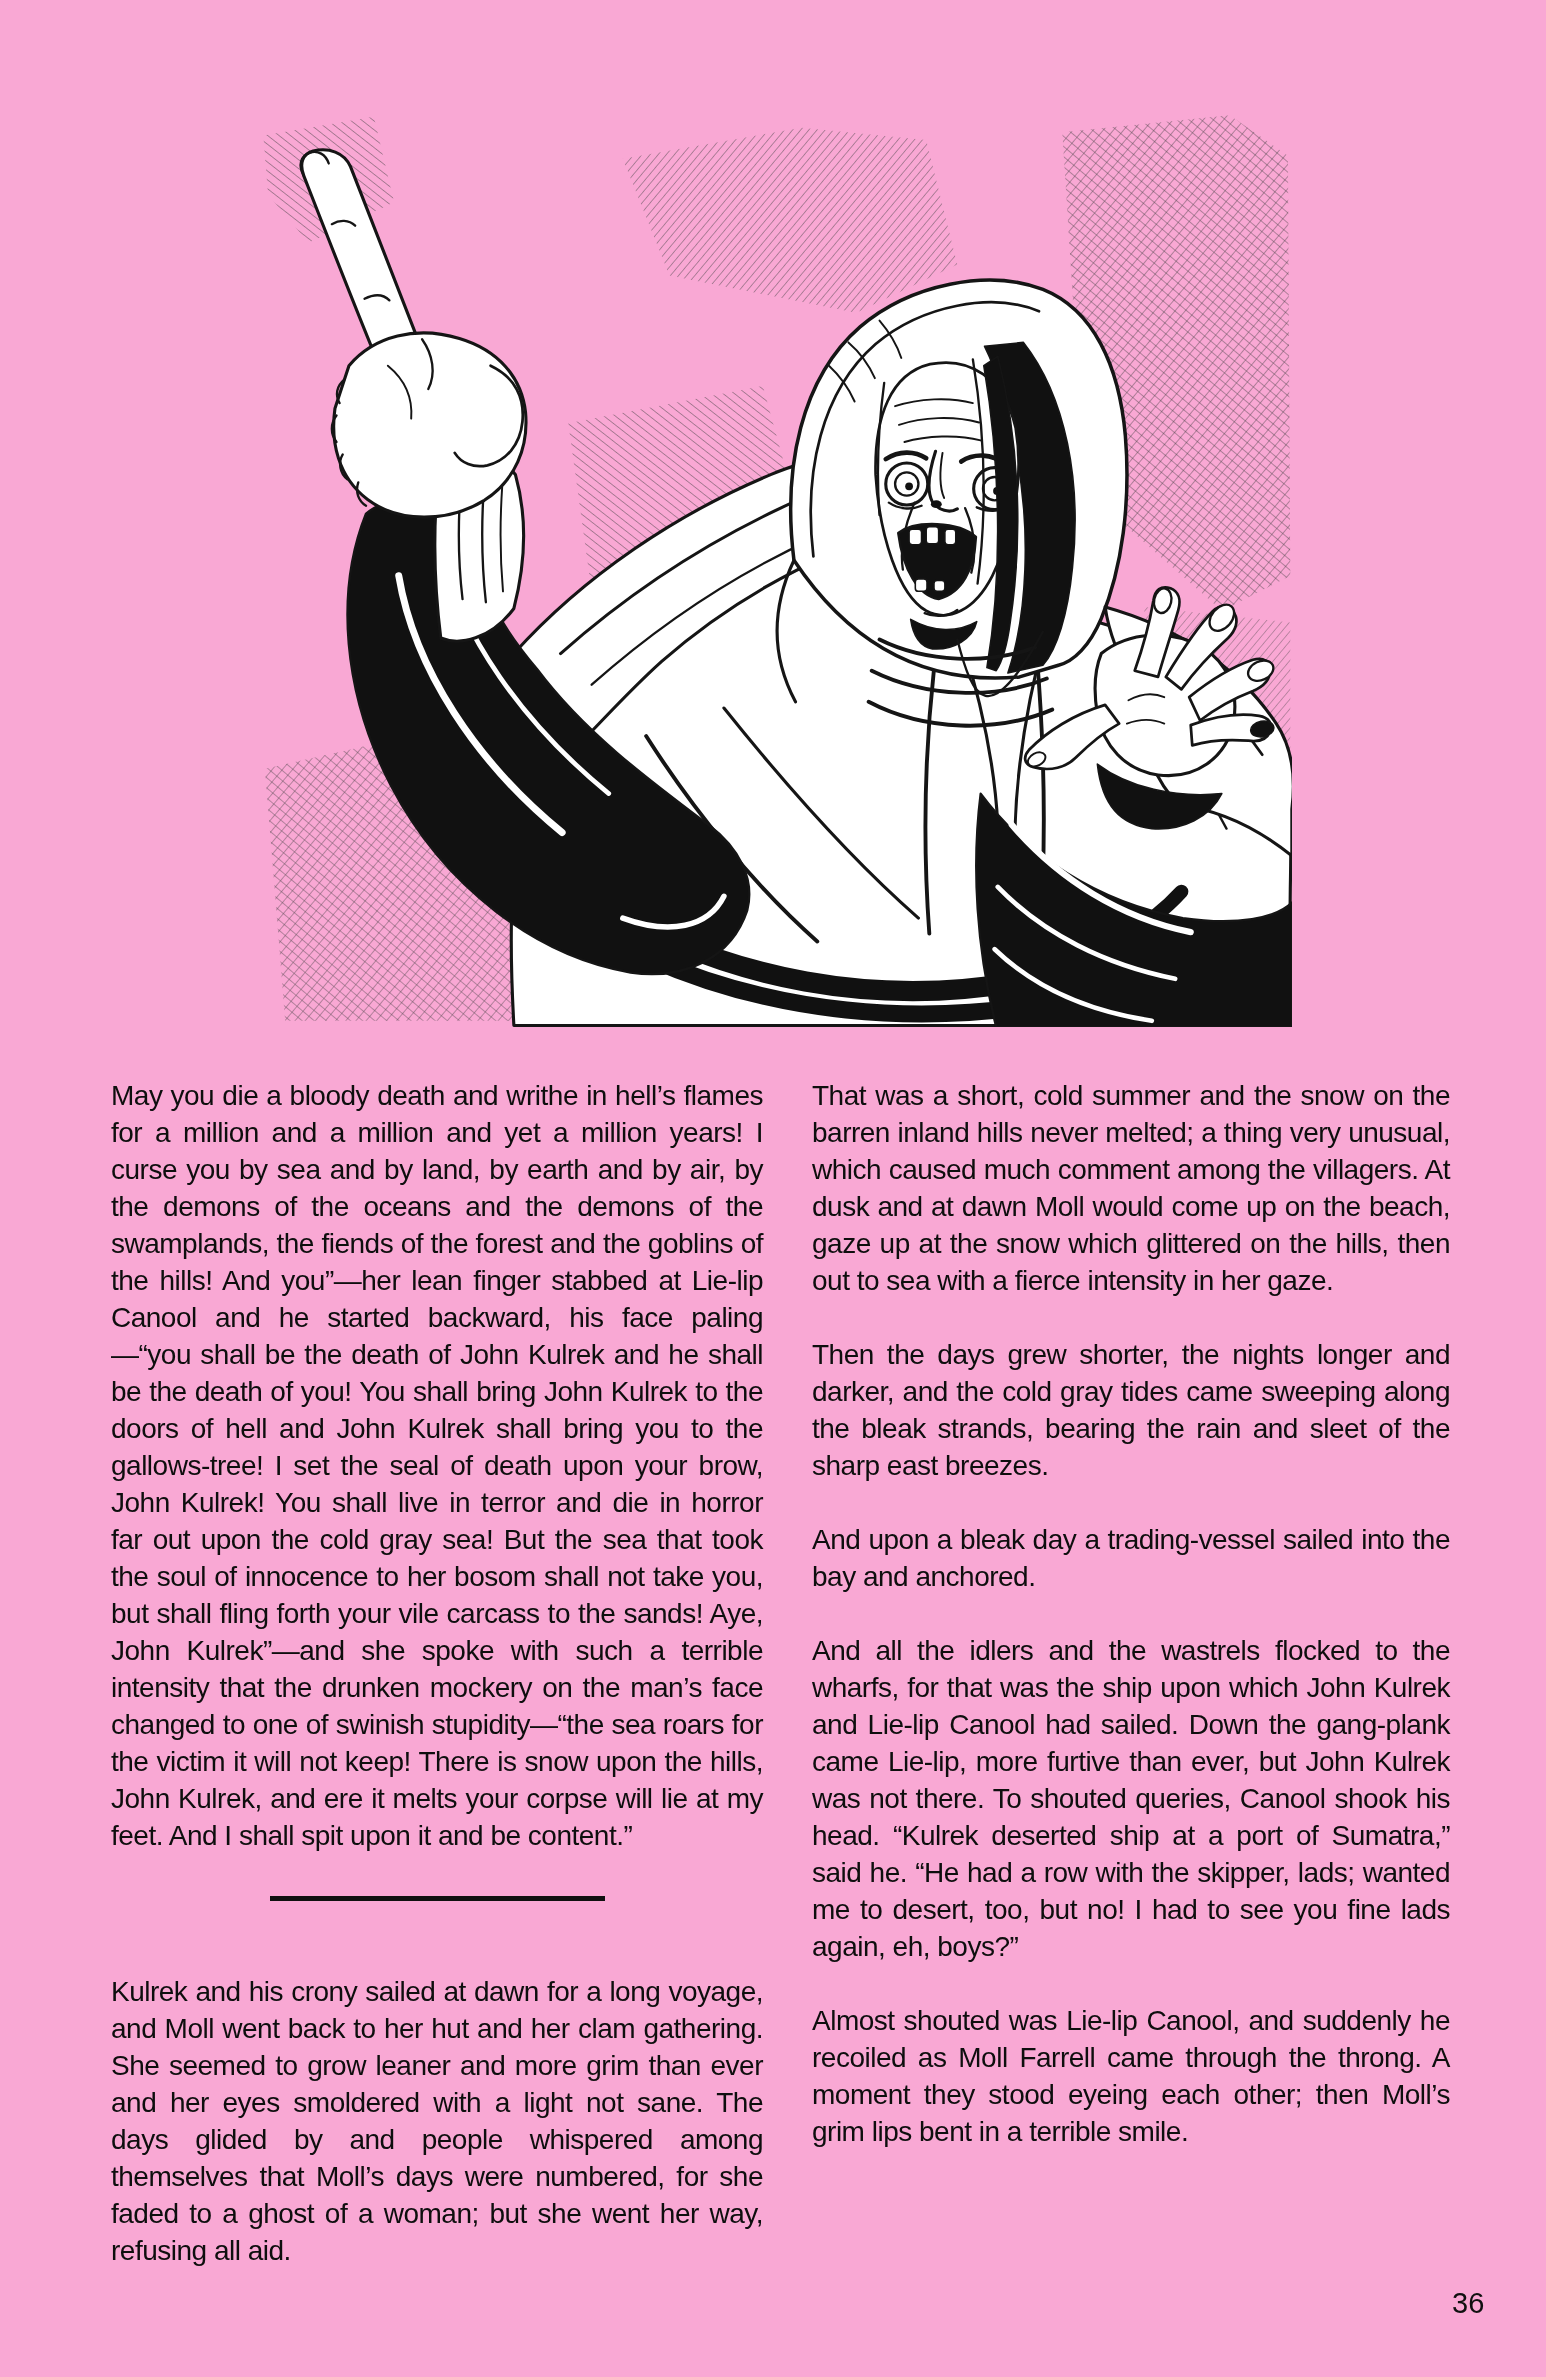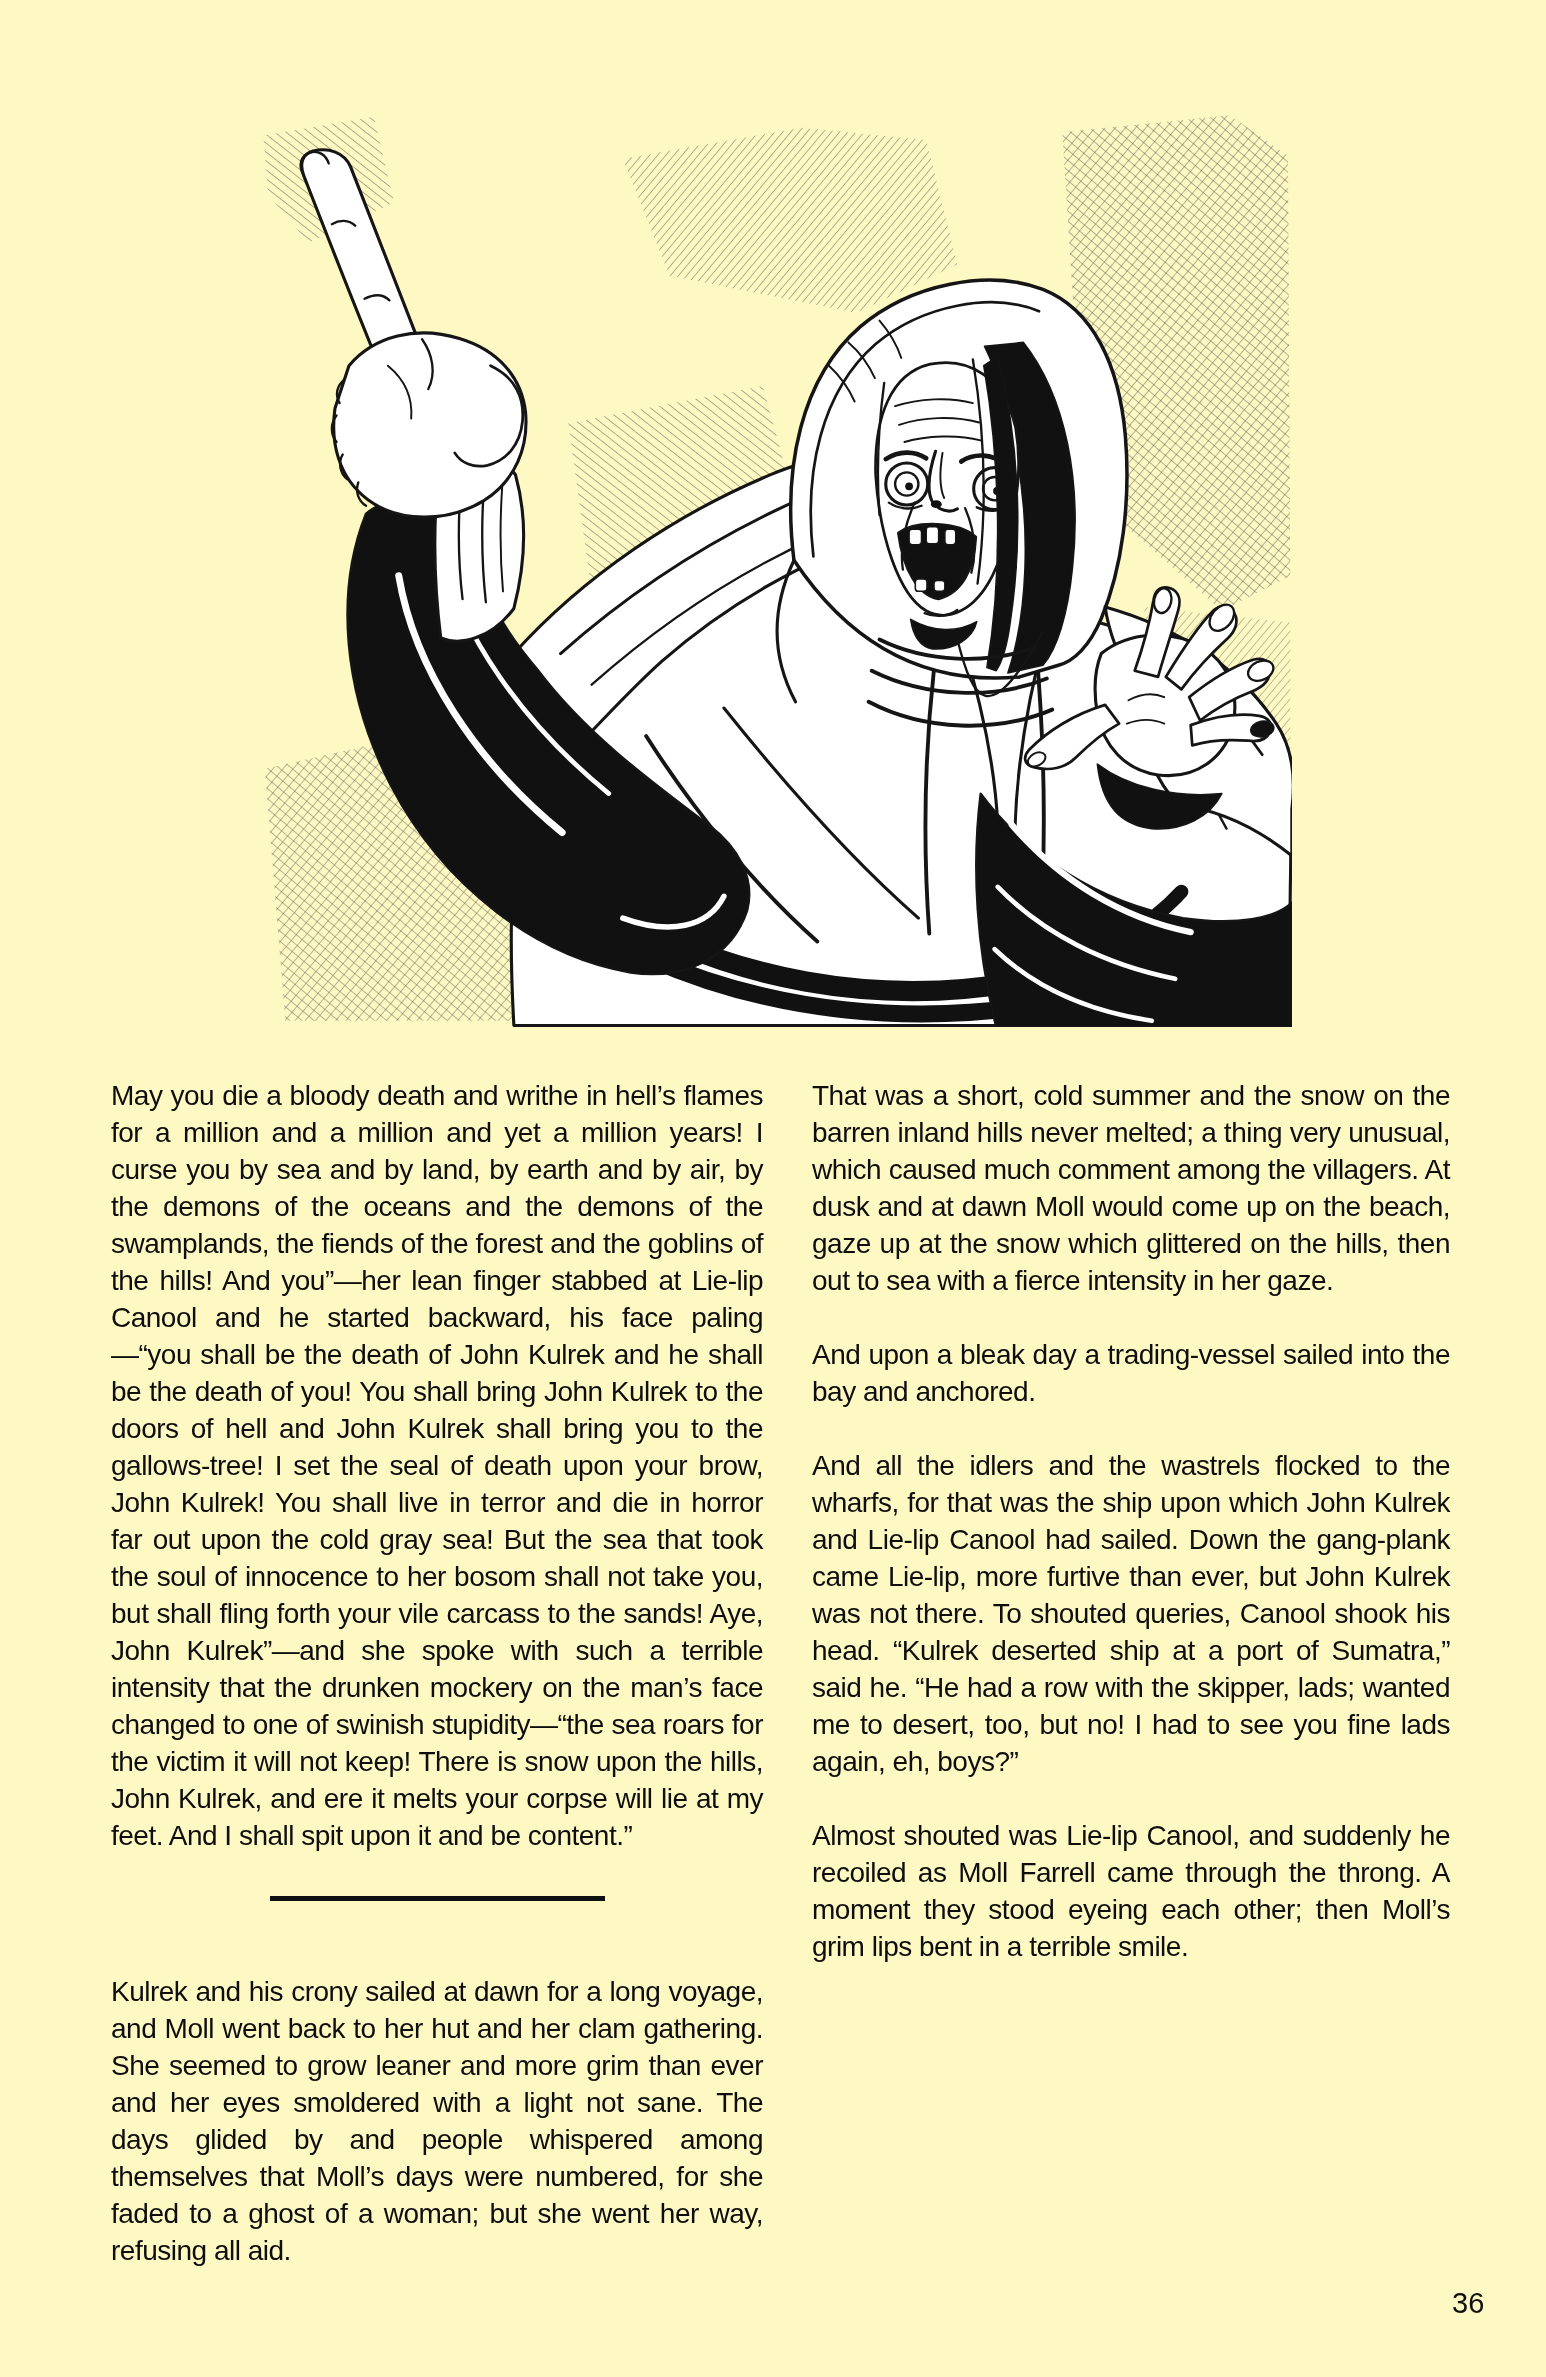--- a/index.html
+++ b/index.html
@@ -1,18 +1,18 @@
 <!DOCTYPE html>
 <html style="font-size:12.4px"><head>
 <meta charset="utf-8">
 <style>
   html,body{margin:0;padding:0;}
   body{width:1547px;height:2377px;background:#ffffff;position:relative;
        font-family:"Liberation Sans","DejaVu Sans",sans-serif;}
-  .page{position:absolute;inset:0;background:#fef9c3;overflow:hidden;}
+  .page{position:absolute;inset:0;background:#f9a8d4;overflow:hidden;}
   .illustration{position:absolute;left:257px;top:109px;width:1035px;height:918px;}
   .illustration svg{width:100%;height:100%;display:block;}
   .col{position:absolute;top:1077px;color:#0e0e0e;font-size:28px;line-height:37px;
        text-align:justify;letter-spacing:-0.5px;}
   .col p{margin:0 0 37px 0;}
   .col-left{left:111px;width:652px;}
   .col-right{left:784px;width:638px;margin-left:28px;}
   .col-left p.first{margin-bottom:0;}
   .divider{width:335px;height:5.4px;background:#101010;margin:42px auto 72px auto;}
   .folio{position:absolute;left:1452px;top:2289px;font-size:29px;color:#101010;
@@ -185,20 +185,21 @@
 
   <main>
     <section class="col col-left">
       <p class="first">May you die a bloody death and writhe in hell’s flames for a million and a million and yet a million years! I curse you by sea and by land, by earth and by air, by the demons of the oceans and the demons of the swamplands, the fiends of the forest and the goblins of the hills! And you”—her lean finger stabbed at Lie-lip Canool and he started backward, his face paling—“you shall be the death of John Kulrek and he shall be the death of you! You shall bring John Kulrek to the doors of hell and John Kulrek shall bring you to the gallows-tree! I set the seal of death upon your brow, John Kulrek! You shall live in terror and die in horror far out upon the cold gray sea! But the sea that took the soul of innocence to her bosom shall not take you, but shall fling forth your vile carcass to the sands! Aye, John Kulrek”—and she spoke with such a terrible intensity that the drunken mockery on the man’s face changed to one of swinish stupidity—“the sea roars for the victim it will not keep! There is snow upon the hills, John Kulrek, and ere it melts your corpse will lie at my feet. And I shall spit upon it and be content.”</p>
       <div class="divider"></div>
       <p>Kulrek and his crony sailed at dawn for a long voyage, and Moll went back to her hut and her clam gathering. She seemed to grow leaner and more grim than ever and her eyes smoldered with a light not sane. The days glided by and people whispered among themselves that Moll’s days were numbered, for she faded to a ghost of a woman; but she went her way, refusing all aid.</p>
     </section>
 
     <section class="col col-right">
       <p>That was a short, cold summer and the snow on the barren inland hills never melted; a thing very unusual, which caused much comment among the villagers. At dusk and at dawn Moll would come up on the beach, gaze up at the snow which glittered on the hills, then out to sea with a fierce intensity in her gaze.</p>
+      <p>Then the days grew shorter, the nights longer and darker, and the cold gray tides came sweeping along the bleak strands, bearing the rain and sleet of the sharp east breezes.</p>
       <p>And upon a bleak day a trading-vessel sailed into the bay and anchored.</p>
       <p>And all the idlers and the wastrels flocked to the wharfs, for that was the ship upon which John Kulrek and Lie-lip Canool had sailed. Down the gang-plank came Lie-lip, more furtive than ever, but John Kulrek was not there. To shouted queries, Canool shook his head. “Kulrek deserted ship at a port of Sumatra,” said he. “He had a row with the skipper, lads; wanted me to desert, too, but no! I had to see you fine lads again, eh, boys?”</p>
       <p>Almost shouted was Lie-lip Canool, and suddenly he recoiled as Moll Farrell came through the throng. A moment they stood eyeing each other; then Moll’s grim lips bent in a terrible smile.</p>
     </section>
   </main>
 
   <div class="folio">36</div>
 </div>
 
 

